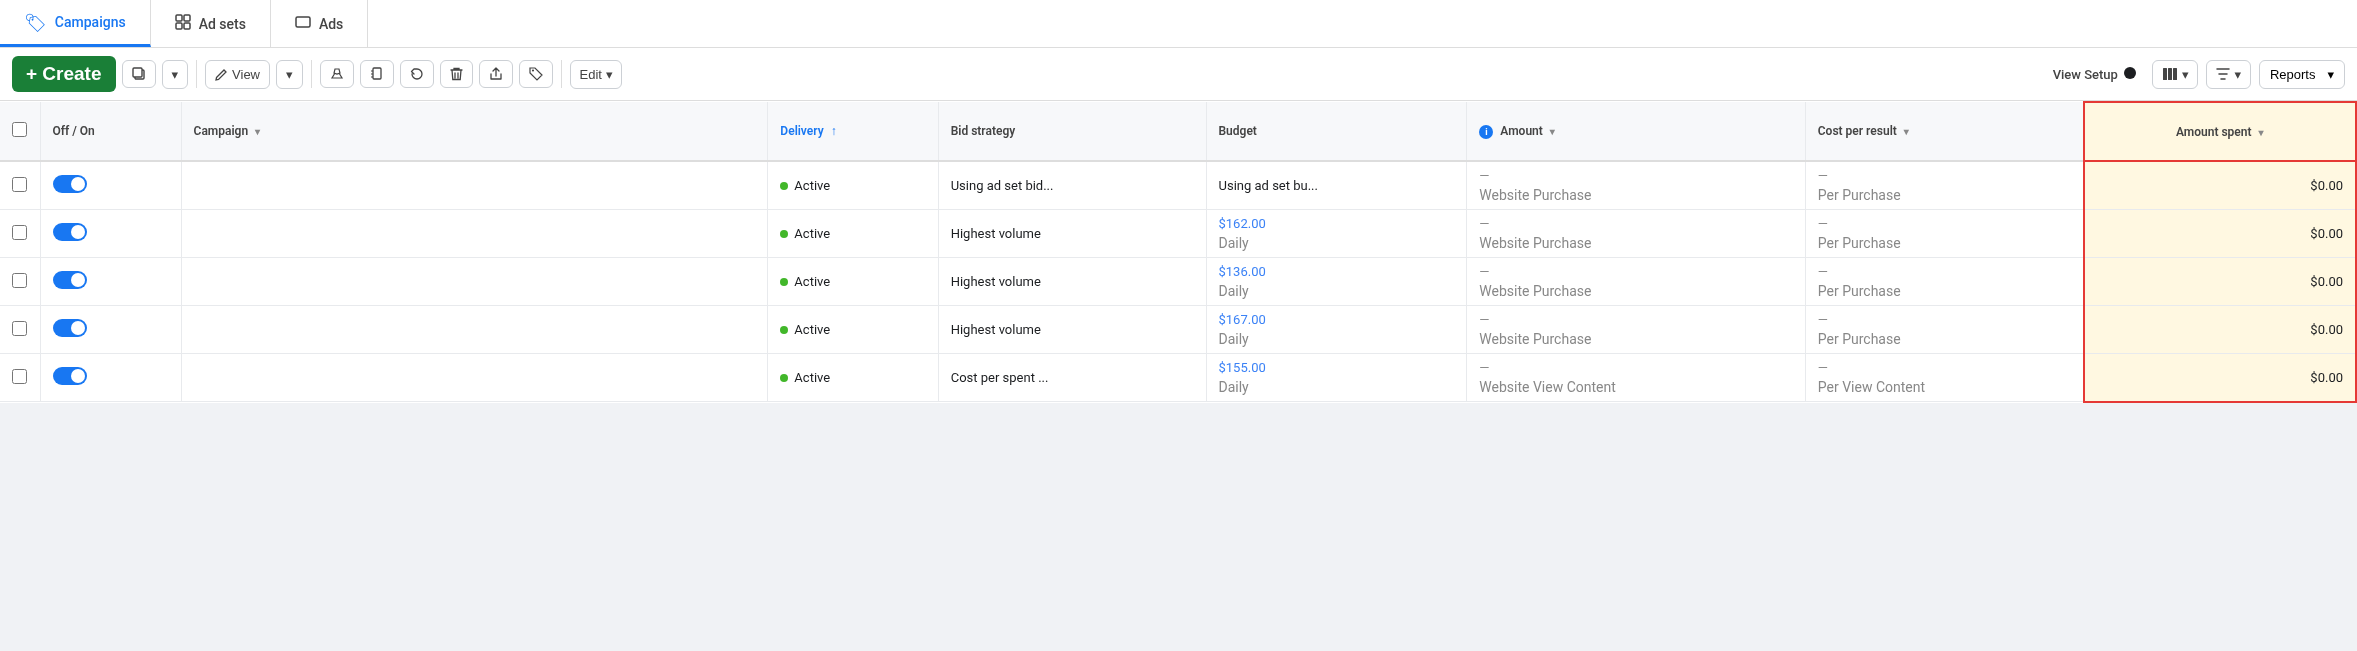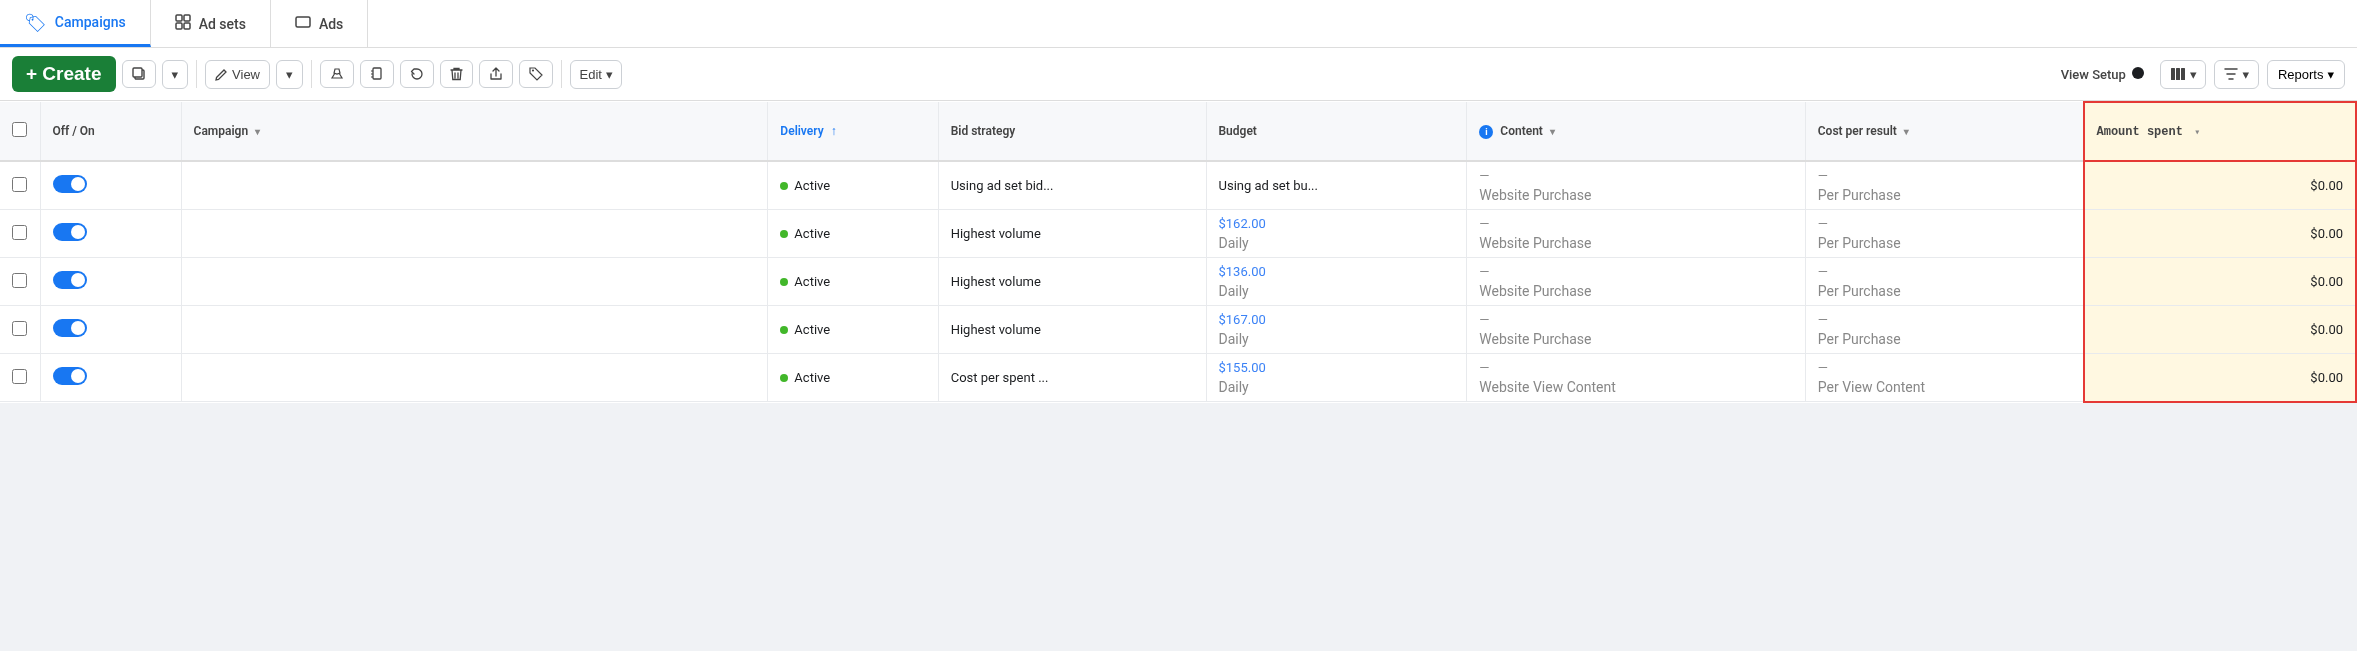--- a/index.html
+++ b/index.html
@@ -72,21 +72,21 @@
 
     .status-dot { display: inline-block; width: 8px; height: 8px; border-radius: 50%; background: #42b72a; margin-right: 6px; }
     .dash { color: #888; }
 
     .checkbox-cell { width: 40px; text-align: center; }
     input[type=checkbox] { width: 15px; height: 15px; cursor: pointer; }
 
     .amount { text-align: right; font-size: 13px; }
 
     .reports-btn {
-      display: flex; align-items: flex-start; gap: 4px; padding: 6px 10px;
+      display: flex; align-items: flex-start; gap: 12px; padding: 6px 10px;
       border: 1px solid #ccd0d5; border-radius: 6px; cursor: pointer;
       background: #fff; font-size: 13px; font-weight: 500;
     }
     .view-setup { display: flex; gap: 6px; font-size: 13px; font-weight: 500; color: #444; margin-right: 8px; }
     .black-circle { width: 12px; height: 12px; border-radius: 50%; background: #1c1e21; display: inline-block; }
 
     .col-icon { display: inline-flex; align-items: center; justify-content: center; width: 14px; height: 14px; border-radius: 50%; background: #1877f2; color: #fff; font-size: 9px; font-weight: 700; margin-right: 4px; }
   </style>
 </head>
 <body>
@@ -235,28 +235,28 @@
           <span class="sort-arrow">↑</span>
         </th>
         <th>
           <span>Bid strategy</span>
         </th>
         <th>
           <span>Budget</span>
         </th>
         <th>
           <span class="col-icon">i</span>
-          <span>Content</span>
+          <span>Amount</span>
           <span class="col-filter">▾</span>
         </th>
         <th>
           <span>Cost per result</span>
           <span class="col-filter">▾</span>
         </th>
-        <th class="highlighted" style="min-width:130px; text-align:left;font-family:Liberation Mono, monospace;">
+        <th class="highlighted" style="min-width:130px; text-align:center;">
           <span>Amount spent</span>
           <span class="col-filter">▾</span>
         </th>
       </tr>
     </thead>
     <tbody id="table-body">
     <tr>
           <td class="checkbox-cell">
             <div class="cell-pad"><input type="checkbox" style=""></div>
           </td>

